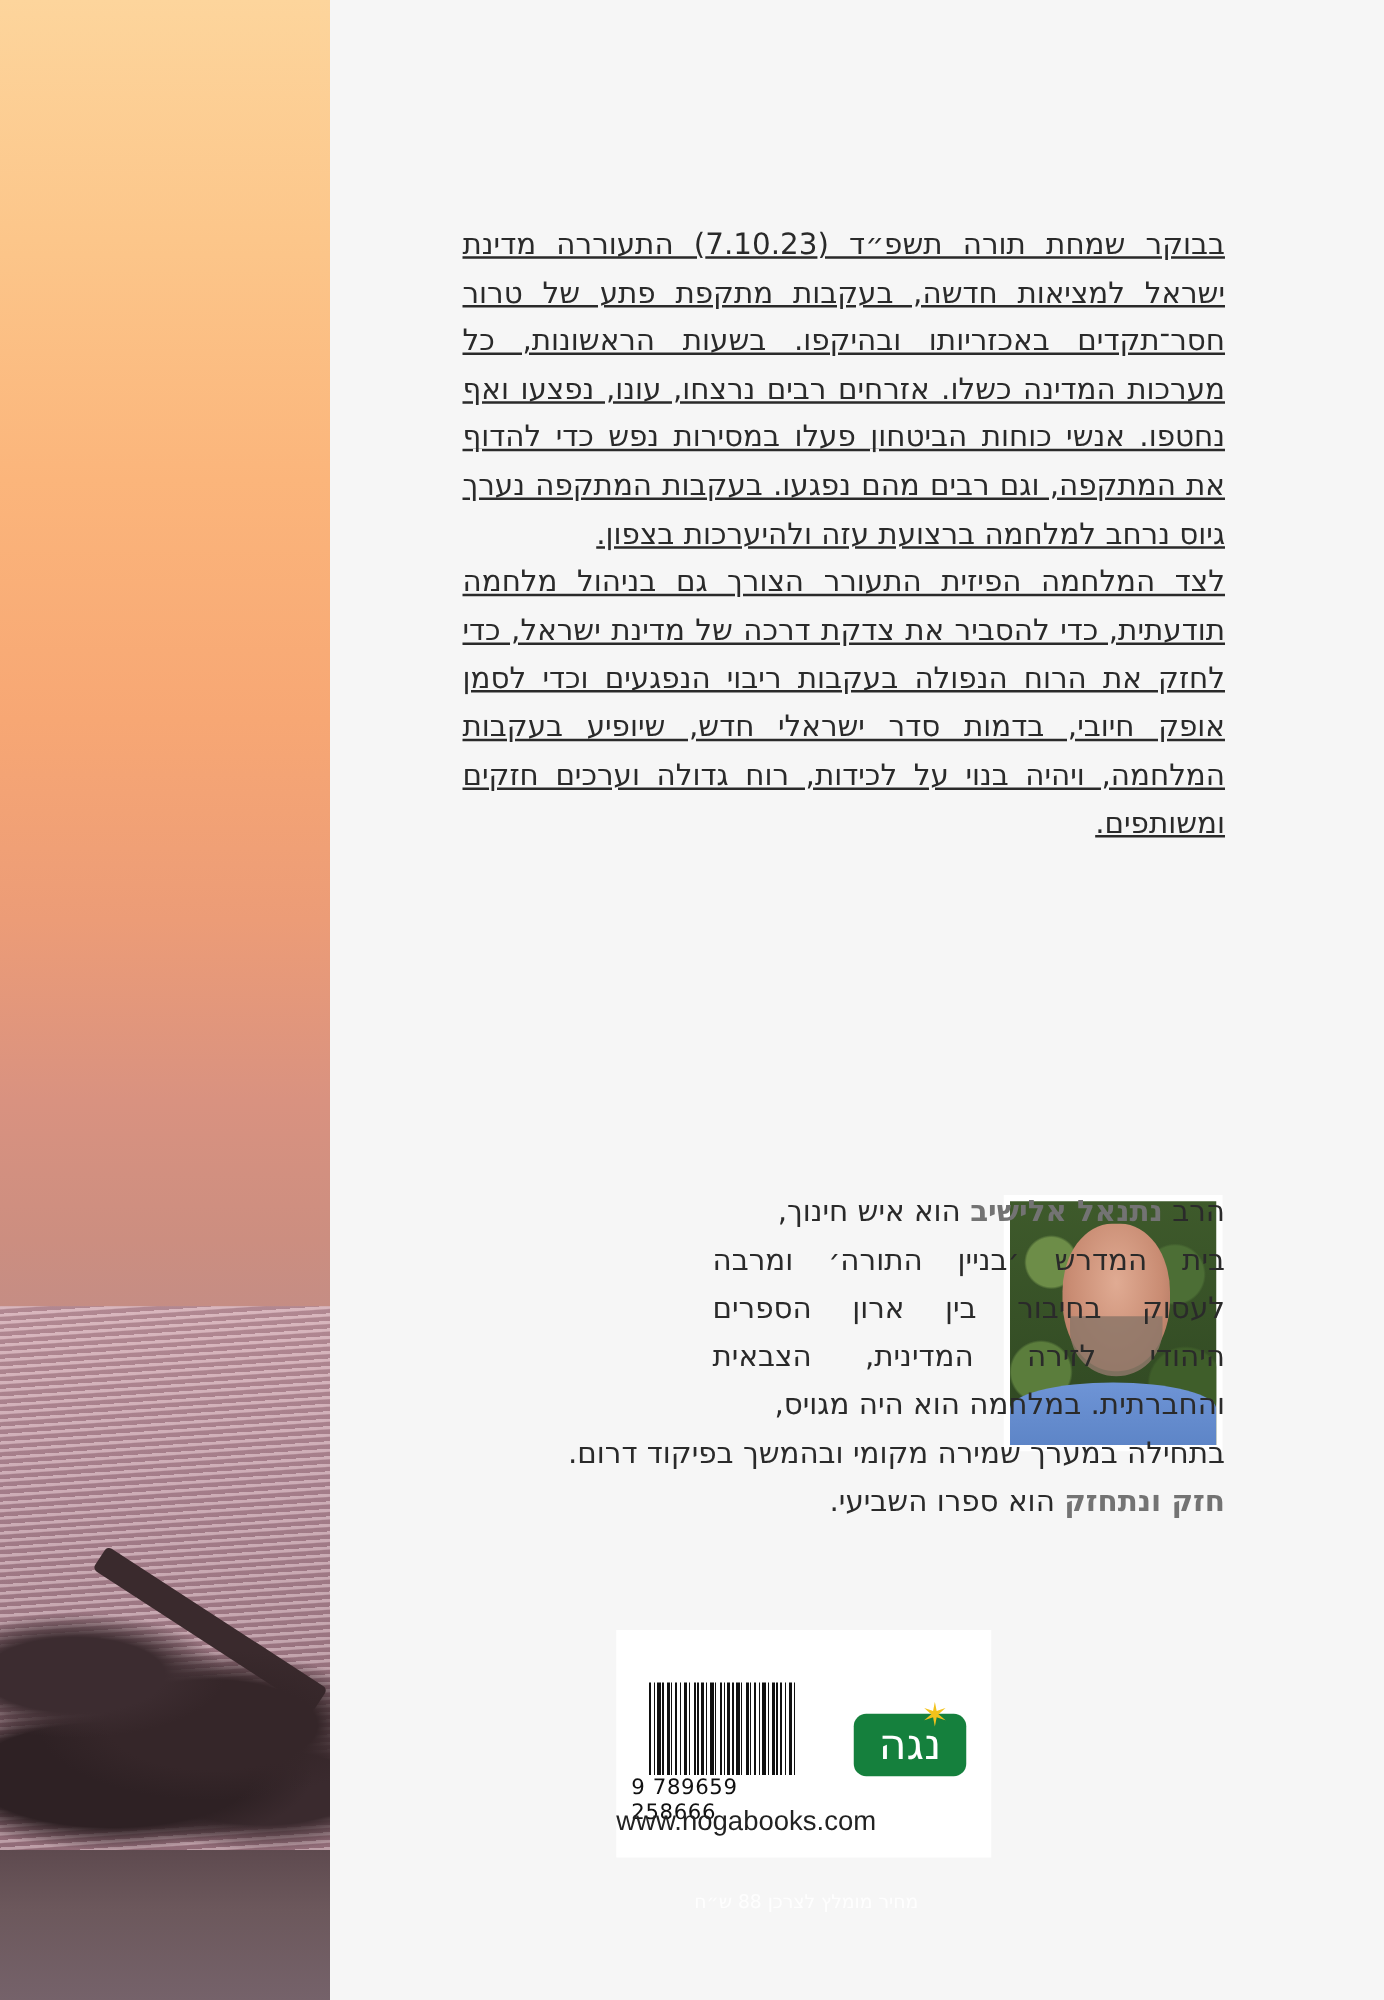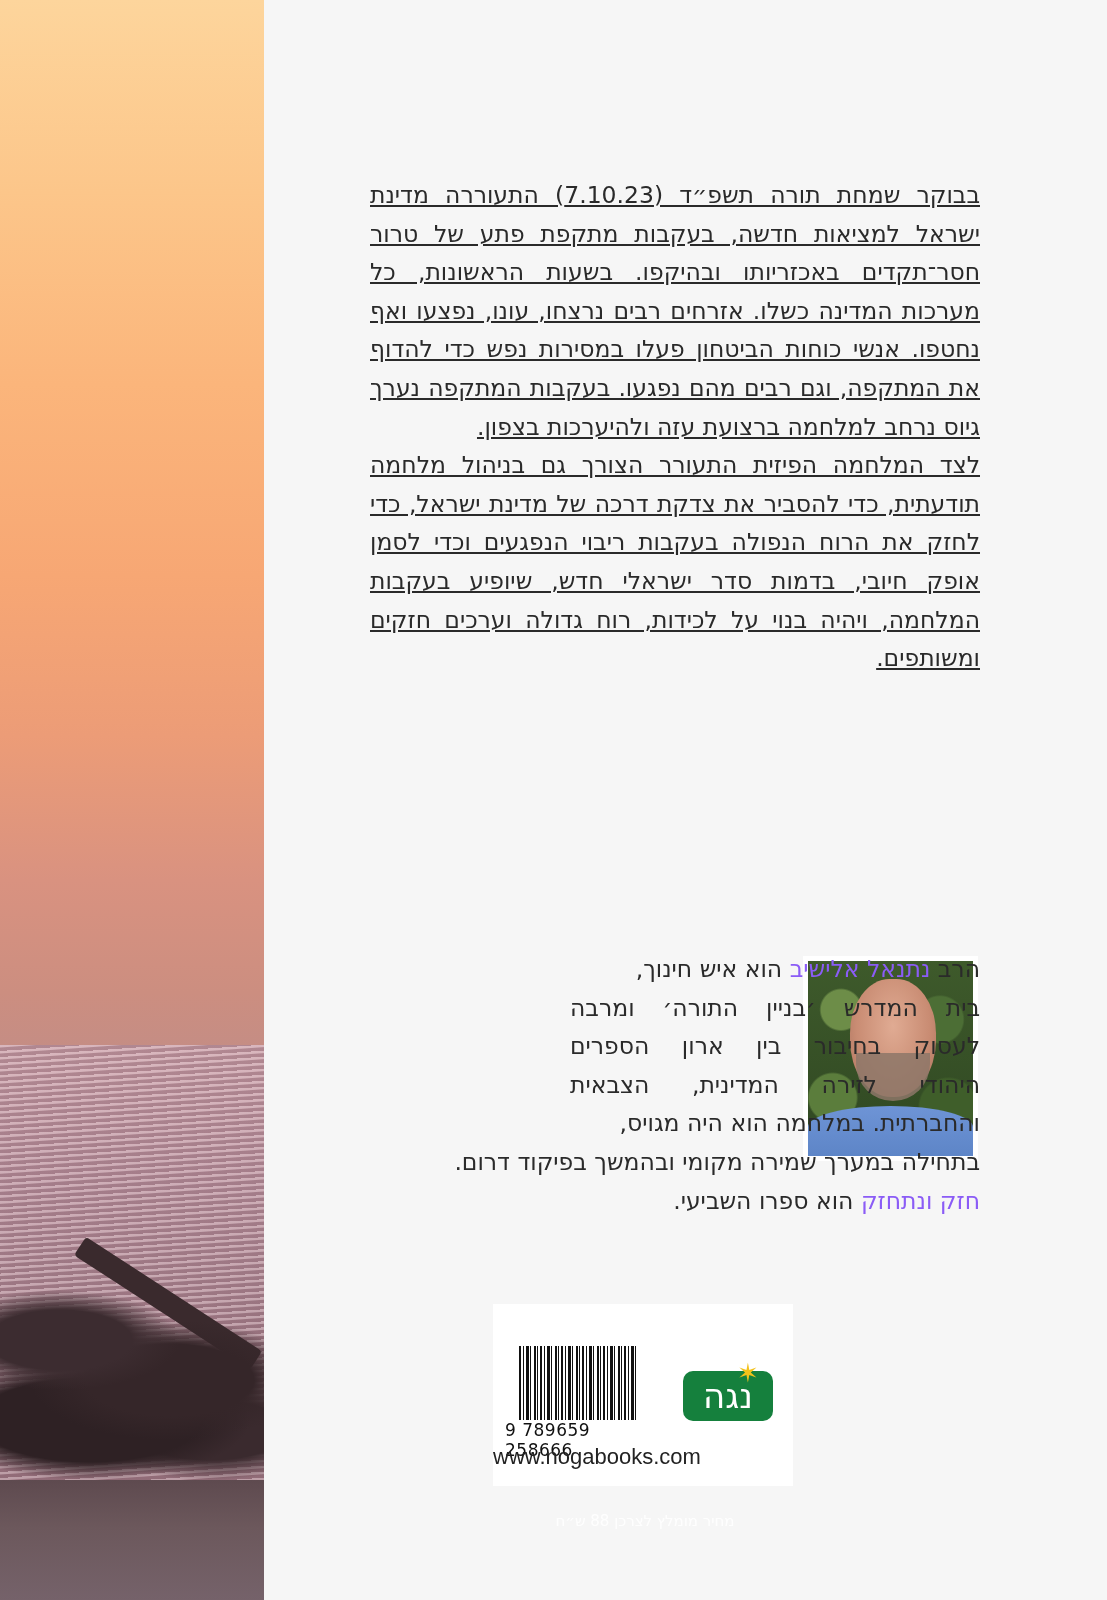--- a/index.html
+++ b/index.html
@@ -74,21 +74,21 @@
       background: linear-gradient(180deg, #6e94d6, #5a82c4);
     }
 
     .author-bio {
       position: absolute; left: 370px; top: 950px; width: 610px;
       direction: rtl; font-size: 23.5px; line-height: 38.6px; color: #2a2a2a;
     }
     .author-bio .wrap-line { display: block; width: 410px; text-align: justify; text-align-last: justify; }
     .author-bio .wrap-line.last-narrow { text-align-last: right; }
     .author-bio .full-line { display: block; text-align: right; }
-    .author-bio b { font-weight: normal; color: #8b5cf6; margin-top: 13px; }
+    .author-bio b { font-weight: bold; color: #737373; margin-top: 13px; }
 
     
     .barcode-panel {
       position: absolute; left: 493px; top: 1304px; width: 300px; height: 182px; background: #ffffff;
     }
     .barcode {
       position: absolute; left: 26px; top: 42px; width: 118px; height: 74px;
       background: repeating-linear-gradient(90deg,
         #111 0 2px, #fff 2px 4px, #111 4px 5px, #fff 5px 7px, #111 7px 10px, #fff 10px 11px,
         #111 11px 12px, #fff 12px 15px, #111 15px 17px, #fff 17px 18px, #111 18px 19px, #fff 19px 21px);

